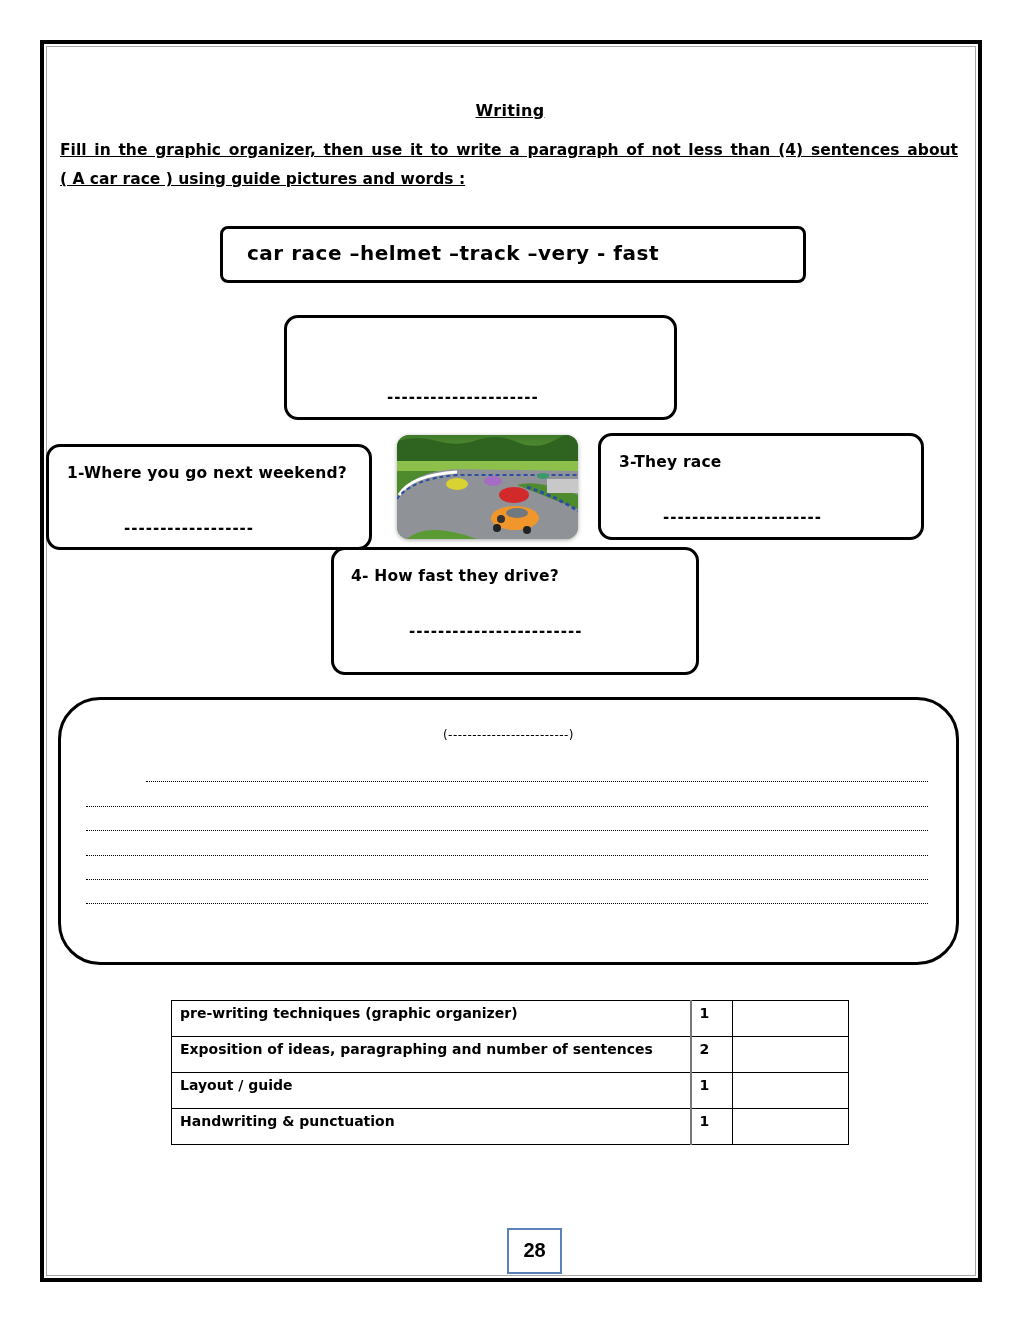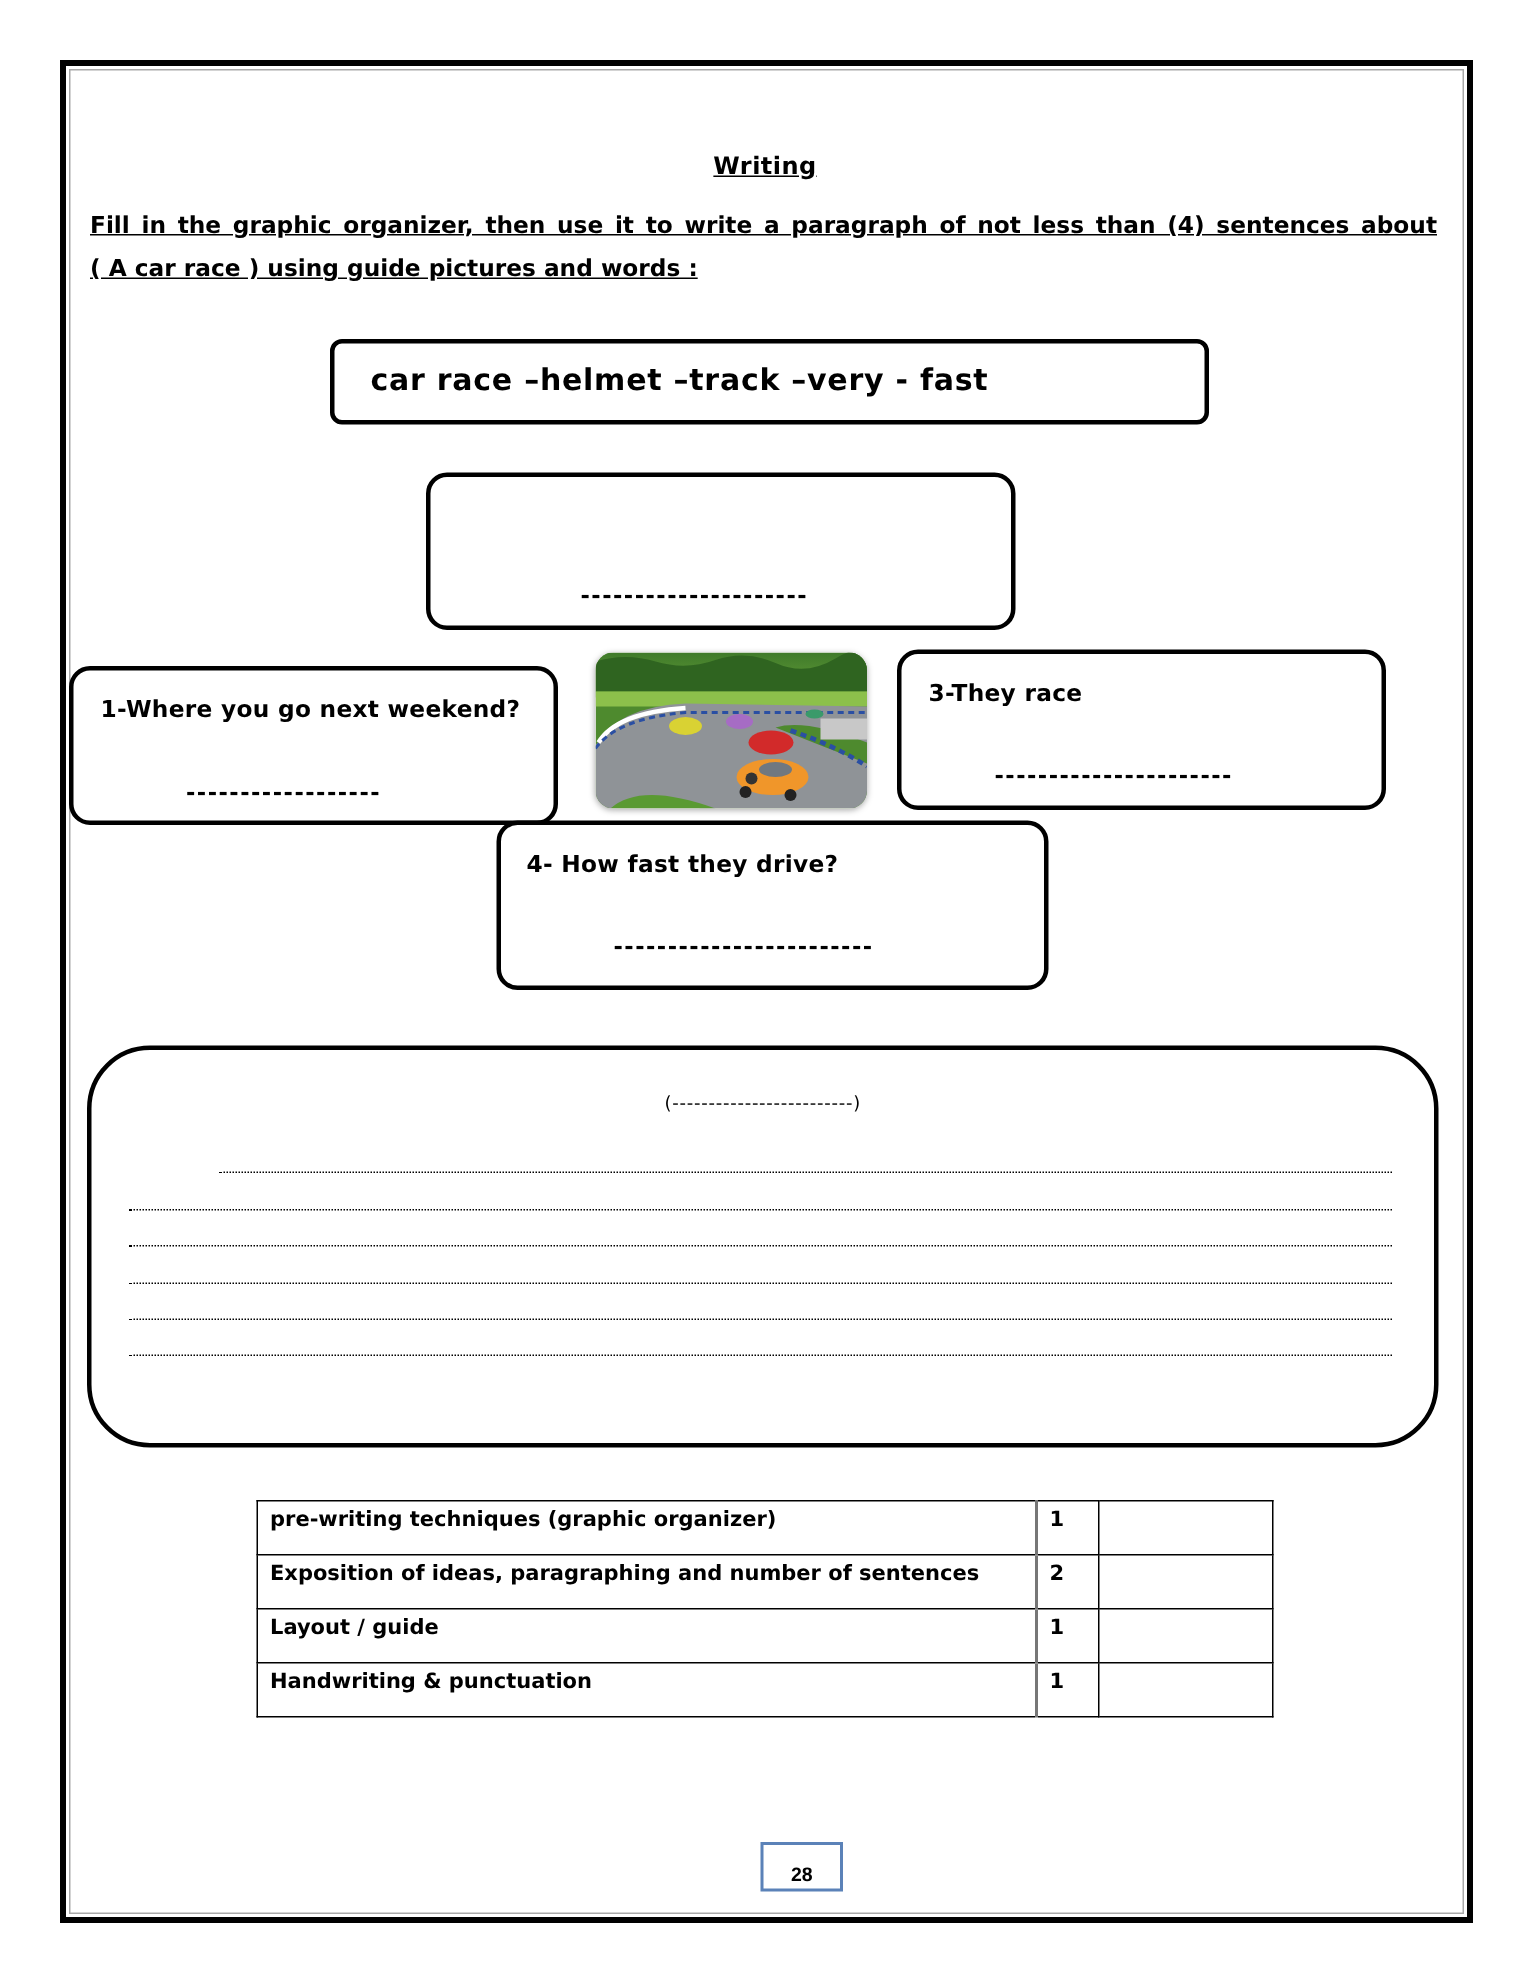--- a/index.html
+++ b/index.html
@@ -20,37 +20,37 @@
          box-sizing: border-box; }
   .words-box { left: 220px; top: 226px; width: 586px; height: 57px; border-radius: 8px; }
   .words-text { position: absolute; left: 24px; top: 12px; font-size: 20px; font-weight: bold;
                 letter-spacing: 0.5px; white-space: nowrap; }
   .q-label { position: absolute; font-weight: bold; font-size: 15.5px; white-space: nowrap; letter-spacing: 0.2px; }
   .q-blank { position: absolute; font-weight: bold; font-size: 15px; white-space: nowrap;
              letter-spacing: 1px; }
   .q2 { left: 284px; top: 315px; width: 393px; height: 105px; }
   .q1 { left: 46px; top: 432px; width: 326px; height: 106px; margin-top: 12px; }
   .q3 { left: 598px; top: 433px; width: 326px; height: 107px; }
-  .q4 { left: 331px; top: 547px; width: 368px; height: 113px; }
+  .q4 { left: 331px; top: 547px; width: 368px; height: 128px; }
   .picture { left: 397px; top: 435px; width: 181px; height: 104px; border-radius: 12px;
              overflow: hidden; box-shadow: 0 1px 4px rgba(0,0,0,0.35); }
   .para-box { left: 58px; top: 697px; width: 901px; height: 268px; border-radius: 42px; }
   .para-title { position: absolute; left: 0; width: 100%; top: 28px; text-align: center;
                 font-size: 12px; letter-spacing: 0.5px; }
   .line { position: absolute; border-bottom: 1.5px dotted #000; height: 0; }
   .rubric { position: absolute; left: 171px; top: 1000px; border-collapse: collapse;
             width: 678px; }
   .rubric td { border: 1px solid #000; height: 36px; vertical-align: top; padding: 4px 23px 0 8px;
                font-weight: bold; font-size: 14px; box-sizing: border-box; white-space: nowrap; }
   .rubric td.c1 { width: 520px; }
   .rubric td.c2 { width: 37px; border-left: 2px solid #777; }
   .rubric td.c3 { width: 121px; }
-  .page-num { left: 507px; top: 1228px; width: 55px; height: 33px; border: 2.5px solid #5b82b8;
+  .page-num { left: 507px; top: 1228px; width: 55px; height: 46px; border: 2.5px solid #5b82b8;
               box-sizing: border-box; text-align: center; line-height: 40px; font-weight: bold;
-              font-size: 13px; font-family: "Liberation Sans", sans-serif; background: #fff; }
+              font-size: 20px; font-family: "Liberation Sans", sans-serif; background: #fff; }
 </style>
 </head>
 <body>
 
 <div class="page-border">
   <div class="page-border-inner"></div>
 </div>
 
 <div class="abs title">Writing</div>
 <div class="abs instruction instr1">Fill in the graphic organizer, then use it to write a paragraph of not less than (4) sentences about</div>

